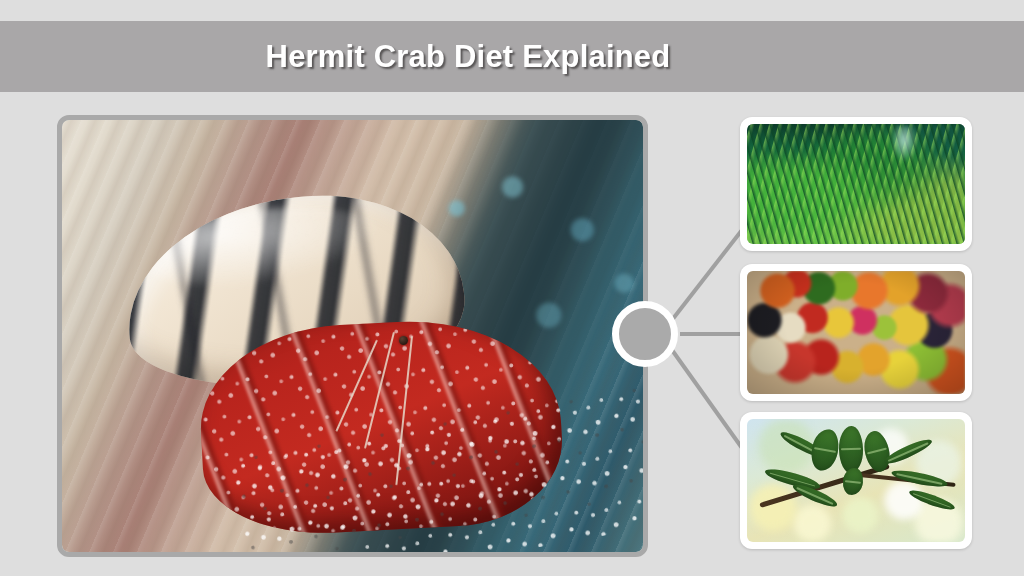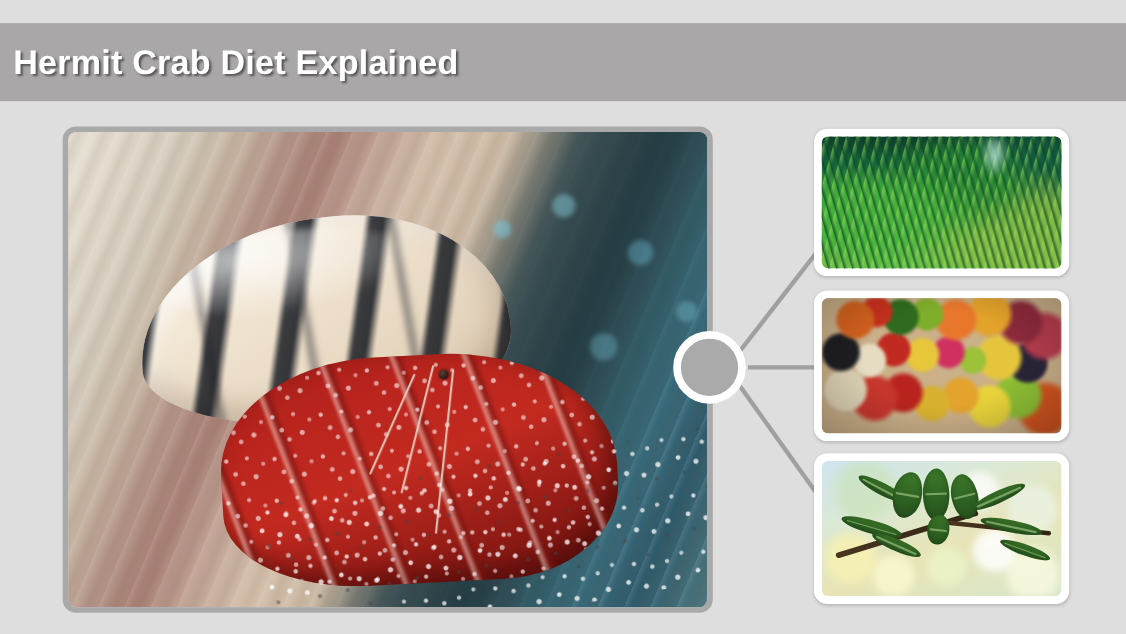--- a/index.html
+++ b/index.html
@@ -28,28 +28,28 @@
     width: 1024px;
     height: 71px;
     background: #a9a7a8;
   }
   .title-text {
     position: absolute;
     left: 0;
     top: 0;
     width: 936px;
     line-height: 71px;
+    text-align: center;
     color: #ffffff;
     font-family: "Liberation Sans", sans-serif;
     font-weight: bold;
     font-size: 31px;
     letter-spacing: 0.2px;
     text-shadow: 2px 2px 2px rgba(60,58,58,0.75);
     white-space: nowrap;
-    margin-left: 12px;
   }
 
   
   .hero-frame {
     position: absolute;
     left: 57px;
     top: 115px;
     width: 591px;
     height: 442px;
     border: 5px solid #a9a9a9;

